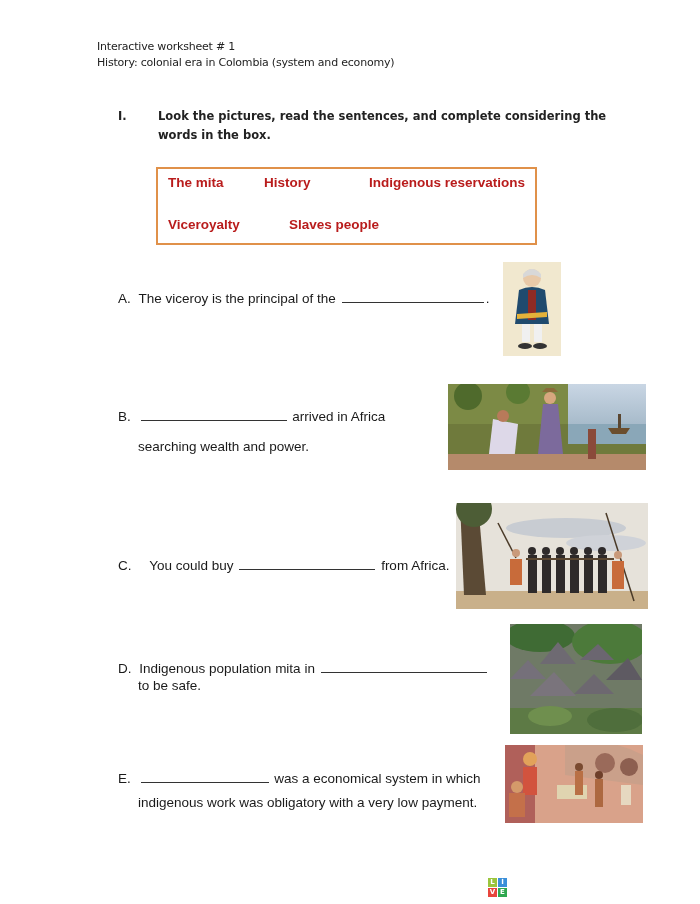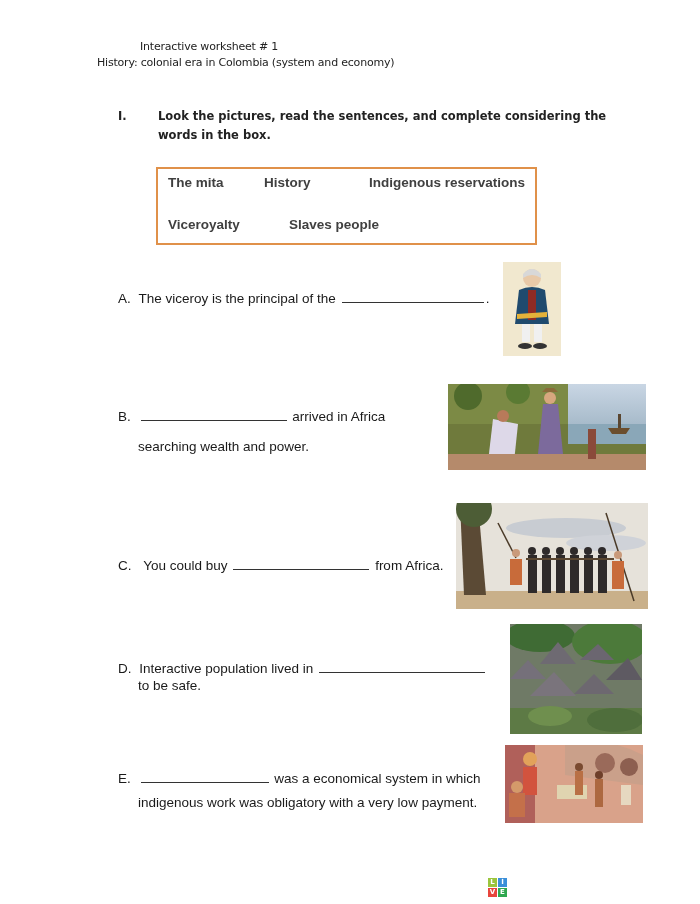--- a/index.html
+++ b/index.html
@@ -7,33 +7,33 @@
       width: 700px; height: 904px; background: #ffffff; position: relative; overflow: hidden;
       font-family: "Liberation Sans", sans-serif; color: #1a1a1a;
     }
     .abs { position: absolute; }
     .header-line { font-family: "DejaVu Sans", sans-serif; font-size: 11px; color: #222; left: 97px; letter-spacing: -0.2px; }
     .instr { font-family: "DejaVu Sans", sans-serif; font-weight: bold; font-size: 11.5px; color: #222; }
     .word-box {
       left: 156px; top: 167px; width: 381px; height: 78px;
       border: 2.5px solid #e0914a; box-sizing: border-box;
     }
-    .word { font-weight: bold; font-size: 13.5px; color: #404040; }
+    .word { font-weight: bold; font-size: 13.5px; color: #b91c1c; }
     .q { font-size: 13.5px; color: #1a1a1a; white-space: nowrap; }
     .blank { display: inline-block; border-bottom: 1px solid #333; height: 12px; vertical-align: baseline; margin: 0 2px; }
     .pic { overflow: hidden; }
     .logo { left: 488px; top: 878px; display: flex; align-items: center; }
     .logo-grid { display: grid; grid-template-columns: 9px 9px; grid-template-rows: 9px 9px; gap: 1px; margin-right: 2px; }
     .logo-grid span { display:block; font-size: 7px; font-weight: bold; color: #fff; text-align: center; line-height: 9px; font-family: "DejaVu Sans", sans-serif; }
     .logo-text { font-family: "DejaVu Sans", sans-serif; font-weight: bold; font-size: 19px; color: #1f5aa6; letter-spacing: -0.5px; }
   </style>
 </head>
 <body>
 
-<div class="abs header-line" style="top:40px;margin-left:43px;">Interactive worksheet # 1</div>
+<div class="abs header-line" style="top:40px;">Interactive worksheet # 1</div>
 <div class="abs header-line" style="top:56px;">History: colonial era in Colombia (system and economy)</div>
 
 <div class="abs instr" style="left:118px; top:109px;">I.</div>
 <div class="abs instr" style="left:158px; top:109px;">Look the pictures, read the sentences, and complete considering the</div>
 <div class="abs instr" style="left:158px; top:128px;">words in the box.</div>
 
 <div class="abs word-box"></div>
 <div class="abs word" style="left:168px; top:175px;">The mita</div>
 <div class="abs word" style="left:264px; top:175px;">History</div>
 <div class="abs word" style="left:369px; top:175px;">Indigenous reservations</div>
@@ -88,21 +88,21 @@
     <circle cx="55" cy="32" r="6" fill="#b87a5a"></circle>
     <rect x="0" y="70" width="198" height="16" fill="#b58a6b"></rect>
     <rect x="170" y="30" width="3" height="18" fill="#5a4630"></rect>
     <path d="M160 44 L182 44 L178 50 L164 50Z" fill="#6b4e2d"></path>
     <rect x="140" y="45" width="8" height="30" fill="#8a4a3a"></rect>
   </svg>
 </div>
 
 <div class="abs q" style="left:118px; top:557px;">
   <span>C.</span>
-  <span style="margin-left:8px;">You could buy</span>
+  <span style="margin-left:14px;">You could buy</span>
   <span class="blank" style="width:136px;"></span>
   <span>from Africa.</span>
 </div>
 <div class="abs pic" style="left:456px; top:503px; width:192px; height:106px;">
   <svg width="192" height="106" viewBox="0 0 192 106">
     <rect width="192" height="106" fill="#e6e2da"></rect>
     <ellipse cx="110" cy="25" rx="60" ry="10" fill="#c8ccd2"></ellipse>
     <ellipse cx="150" cy="40" rx="40" ry="8" fill="#cfd2d8"></ellipse>
     <rect x="0" y="88" width="192" height="18" fill="#c9b08a"></rect>
     <path d="M4 0 L22 0 L30 92 L8 92Z" fill="#5b4a35"></path>
@@ -126,21 +126,21 @@
         <circle cx="146" cy="48" r="4"></circle>
     </g>
     <line x1="70" y1="56" x2="158" y2="56" stroke="#5a4630" stroke-width="2"></line>
     <rect x="156" y="58" width="12" height="28" fill="#c86b3a"></rect>
     <circle cx="162" cy="52" r="4" fill="#c99a7a"></circle>
   </svg>
 </div>
 
 <div class="abs q" style="left:118px; top:660px;">
   <span>D.</span>
-  <span style="margin-left:4px;">Interactive population lived in</span>
+  <span style="margin-left:4px;">Indigenous population mita in</span>
   <span class="blank" style="width:166px;"></span>
 </div>
 <div class="abs q" style="left:138px; top:678px;">to be safe.</div>
 <div class="abs pic" style="left:510px; top:624px; width:132px; height:110px;">
   <svg width="132" height="110" viewBox="0 0 132 110">
     <rect width="132" height="110" fill="#6f7a66"></rect>
     <ellipse cx="30" cy="12" rx="35" ry="16" fill="#3f6b34"></ellipse>
     <ellipse cx="100" cy="18" rx="38" ry="22" fill="#4c7a3a"></ellipse>
     <path d="M30 40 L48 18 L66 40Z" fill="#6e6a72"></path>
     <path d="M70 36 L88 20 L104 36Z" fill="#6b6670"></path>

